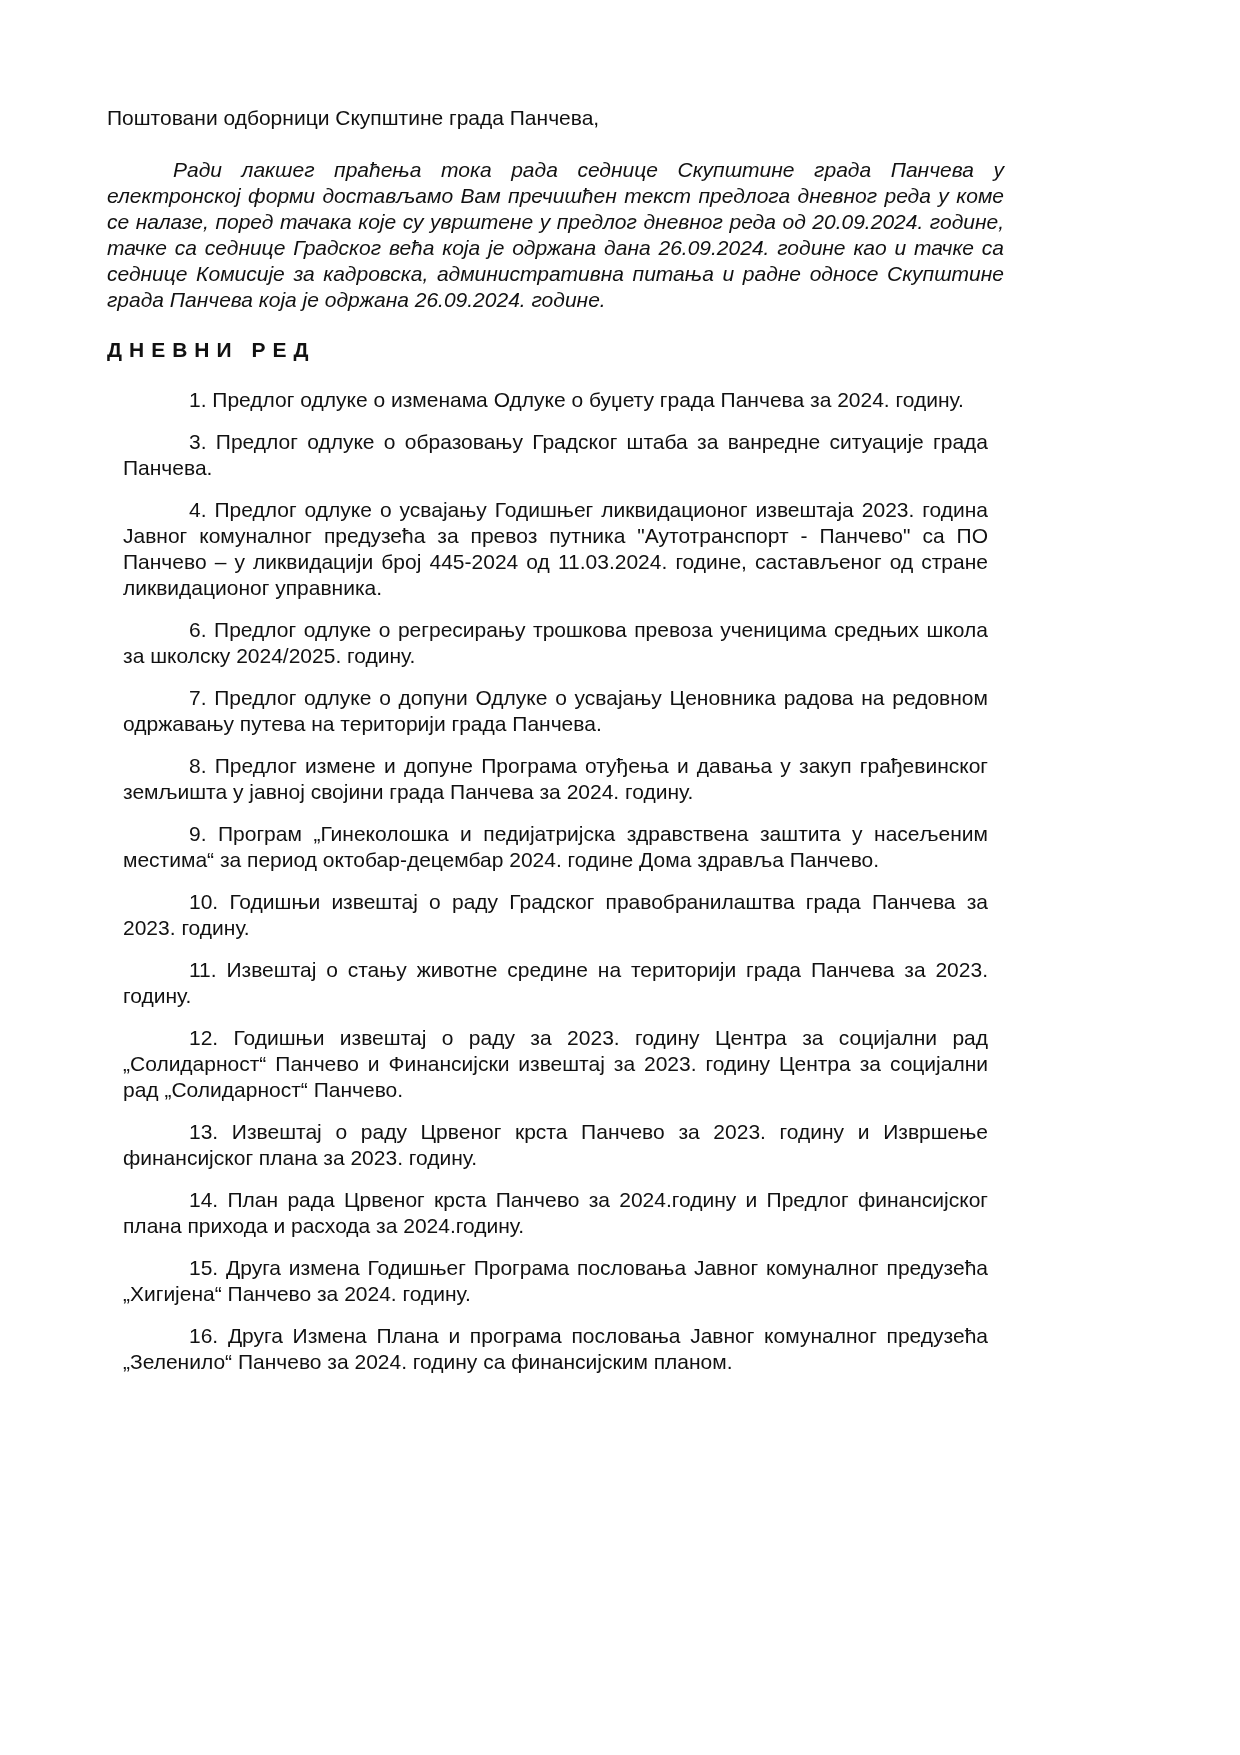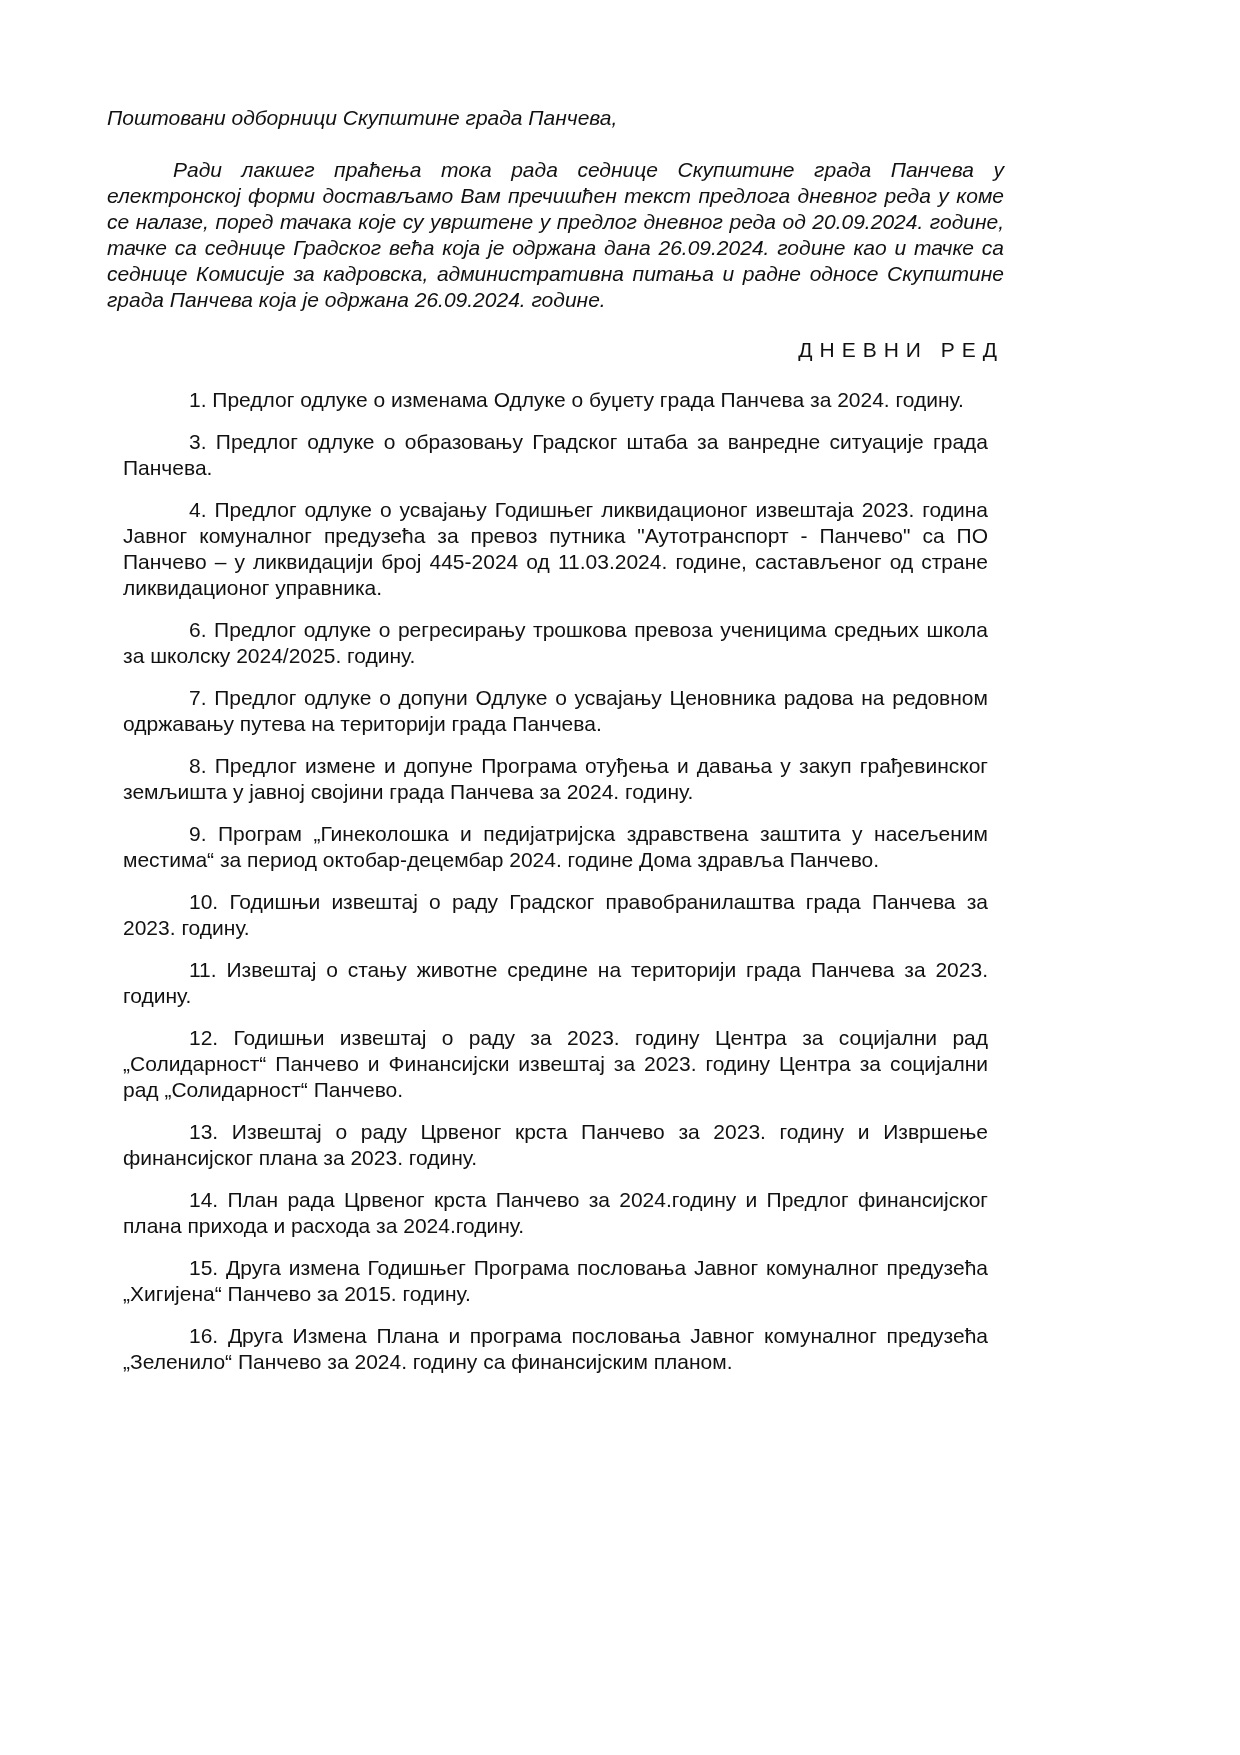--- a/index.html
+++ b/index.html
@@ -4,24 +4,24 @@
 <style>
   html, body { margin: 0; padding: 0; background: #ffffff; }
   body {
     width: 1240px; height: 1755px; position: relative; overflow: hidden;
     font-family: "Liberation Sans", sans-serif; color: #111111;
   }
   .page {
     position: absolute; left: 107px; top: 105px; width: 897px;
     font-size: 21px; line-height: 26px;
   }
-  .greeting { margin: 0 0 26px 0; font-style: italic; }
+  .greeting { margin: 0 0 26px 0; }
   .intro { margin: 0; text-align: justify; text-indent: 66px; font-style: italic; }
   .heading {
-    text-align: right; font-weight: normal; letter-spacing: 7px;
+    text-align: left; font-weight: bold; letter-spacing: 7px;
     margin: 24px 0 24px 0; font-size: 21px;
   }
   .verif { margin: 0 0 27px 0; text-align: justify; text-indent: 66px; font-weight: bold; }
   .item { margin: 16px; text-align: justify; text-indent: 66px; }
 </style>
 </head>
 <body>
 
 <div class="page">
   <p class="greeting">Поштовани одборници Скупштине града Панчева,</p>
@@ -33,16 +33,16 @@
     <p class="item">4. Предлог одлуке о усвајању Годишњег ликвидационог извештаја 2023. година Јавног комуналног предузећа за превоз путника "Аутотранспорт - Панчево" са ПО Панчево – у ликвидацији број 445-2024 од 11.03.2024. године, састављеног од стране ликвидационог управника.</p>
     <p class="item">6. Предлог одлуке о регресирању трошкова превоза ученицима средњих школа за школску 2024/2025. годину.</p>
     <p class="item">7. Предлог одлуке о допуни Одлуке о усвајању Ценовника радова на редовном одржавању путева на територији града Панчева.</p>
     <p class="item">8. Предлог измене и допуне Програма отуђења и давања у закуп грађевинског земљишта у јавној својини града Панчева за 2024. годину.</p>
     <p class="item">9. Програм „Гинеколошка и педијатријска здравствена заштита у насељеним местима“ за период октобар-децембар 2024. године Дома здравља Панчево.</p>
     <p class="item">10. Годишњи извештај о раду Градског правобранилаштва града Панчева за 2023. годину.</p>
     <p class="item">11. Извештај о стању животне средине на територији града Панчева за 2023. годину.</p>
     <p class="item">12. Годишњи извештај о раду за 2023. годину Центра за социјални рад „Солидарност“ Панчево и Финансијски извештај за 2023. годину Центра за социјални рад „Солидарност“ Панчево.</p>
     <p class="item">13. Извештај о раду Црвеног крста Панчево за 2023. годину и Извршење финансијског плана за 2023. годину.</p>
     <p class="item">14. План рада Црвеног крста Панчево за 2024.годину и Предлог финансијског плана прихода и расхода за 2024.годину.</p>
-    <p class="item">15. Друга измена Годишњег Програма пословања Јавног комуналног предузећа „Хигијена“ Панчево за 2015. годину.</p>
+    <p class="item">15. Друга измена Годишњег Програма пословања Јавног комуналног предузећа „Хигијена“ Панчево за 2024. годину.</p>
     <p class="item">16. Друга Измена Плана и програма пословања Јавног комуналног предузећа „Зеленило“ Панчево за 2024. годину са финансијским планом.</p>
   </div>
 </div>
 
 </body></html>

